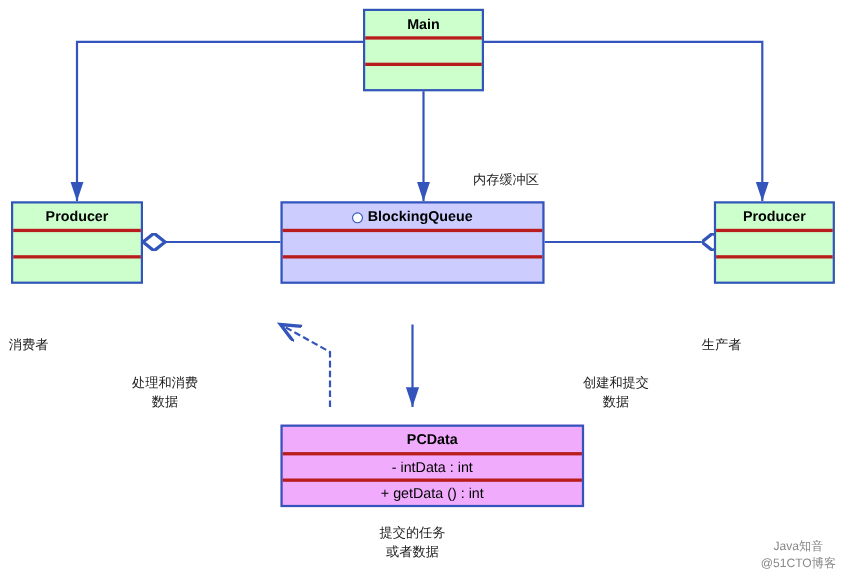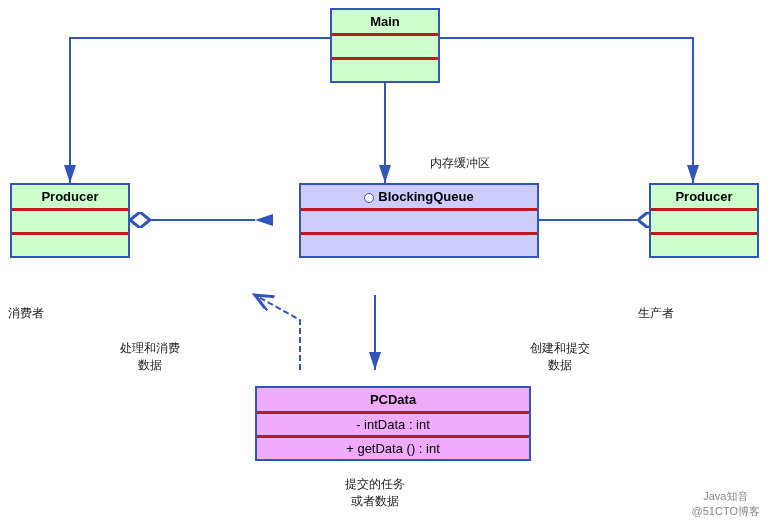--- a/index.html
+++ b/index.html
@@ -48,21 +48,20 @@
     #box-consumer {
       left: 10px; top: 183px;
       width: 120px;
       background: #ccffcc;
     }
     
     #box-bq {
       left: 255px; top: 183px;
       width: 240px;
       background: #ccccff;
-      margin-left: 44px;
     }
     
     #box-producer {
       left: 649px; top: 183px;
       width: 110px;
       background: #ccffcc;
     }
     
     #box-pcdata {
       left: 255px; top: 386px;

